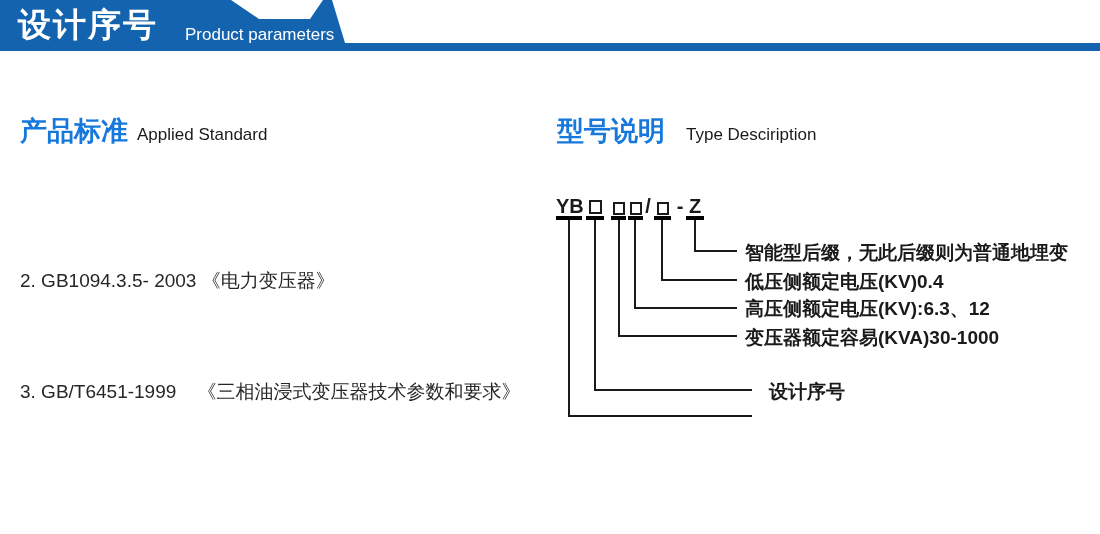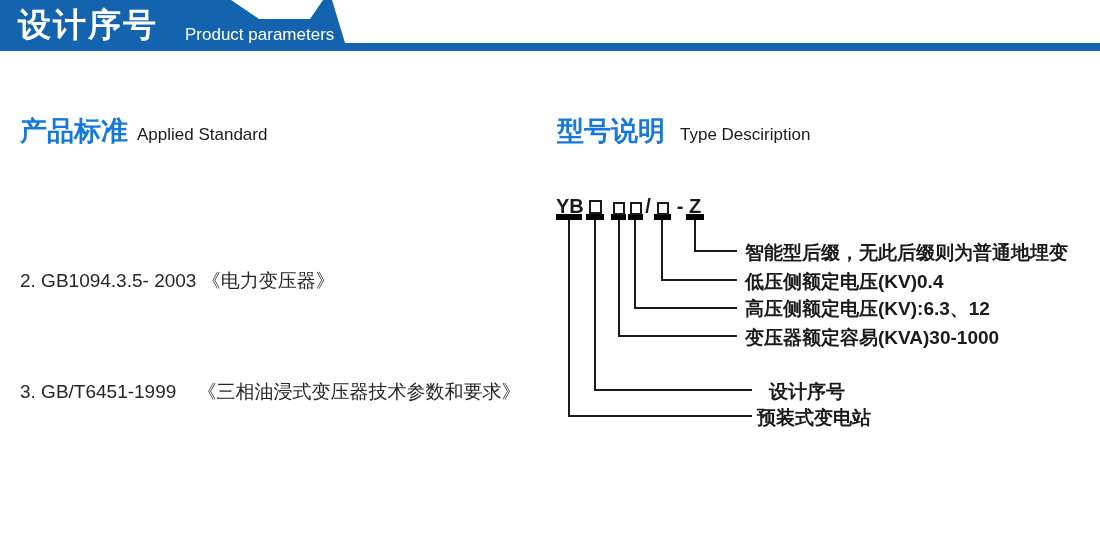--- a/index.html
+++ b/index.html
@@ -49,21 +49,21 @@
     font-weight: bold;
     color: #1778dc;
     vertical-align: baseline;
   }
   .en-title {
     font-size: 17px;
     color: #1a1a1a;
     margin-left: 9px;
     vertical-align: baseline;
   }
-  .section-title-row.right .en-title { margin-left: 15px; }
+  .section-title-row.right .en-title { margin-left: 21px; }
 
   
   .std-list {
     position: absolute;
     left: 20px; top: 188px;
     font-size: 19px;
     color: #262626;
     line-height: 37px;
     white-space: pre;
   }
@@ -72,21 +72,21 @@
   .code-el {
     position: absolute;
     top: 196px;
     height: 24px;
     font-size: 20px;
     font-weight: bold;
     color: #1a1a1a;
     text-align: center;
     line-height: 21px;
   }
-  .underlined { border-bottom: 6px solid #000000; }
+  .underlined { border-bottom: 4px solid #000000; }
   .ph-box {
     display: inline-block;
     border: 2px solid #1a1a1a;
     background: #ffffff;
   }
   .ph-big   { width: 13px; height: 14px; margin-top: 4px; }
   .ph-small { width: 12px; height: 13px; margin-top: 6px; }
 
   .connector {
     position: absolute;
@@ -153,15 +153,14 @@
   <div class="connector" style="left:634px; width:103px; height:89px;"></div>
   <div class="connector" style="left:618px; width:119px; height:117px;"></div>
   <div class="connector" style="left:594px; width:158px; height:171px;"></div>
   <div class="connector" style="left:568px; width:184px; height:197px;"></div>
 
   <div class="diag-label" style="left:745px; top:242px;">智能型后缀，无此后缀则为普通地埋变</div>
   <div class="diag-label" style="left:745px; top:271px;">低压侧额定电压(KV)0.4</div>
   <div class="diag-label" style="left:745px; top:298px;">高压侧额定电压(KV):6.3、12</div>
   <div class="diag-label" style="left:745px; top:327px;">变压器额定容易(KVA)30-1000</div>
   <div class="diag-label" style="left:757px; top:381px;margin-left:12px;">设计序号</div>
-  <div class="diag-label" style="left:757px; top:407px;">预装式变电站</div>
 
 </div>
 
 </body></html>

